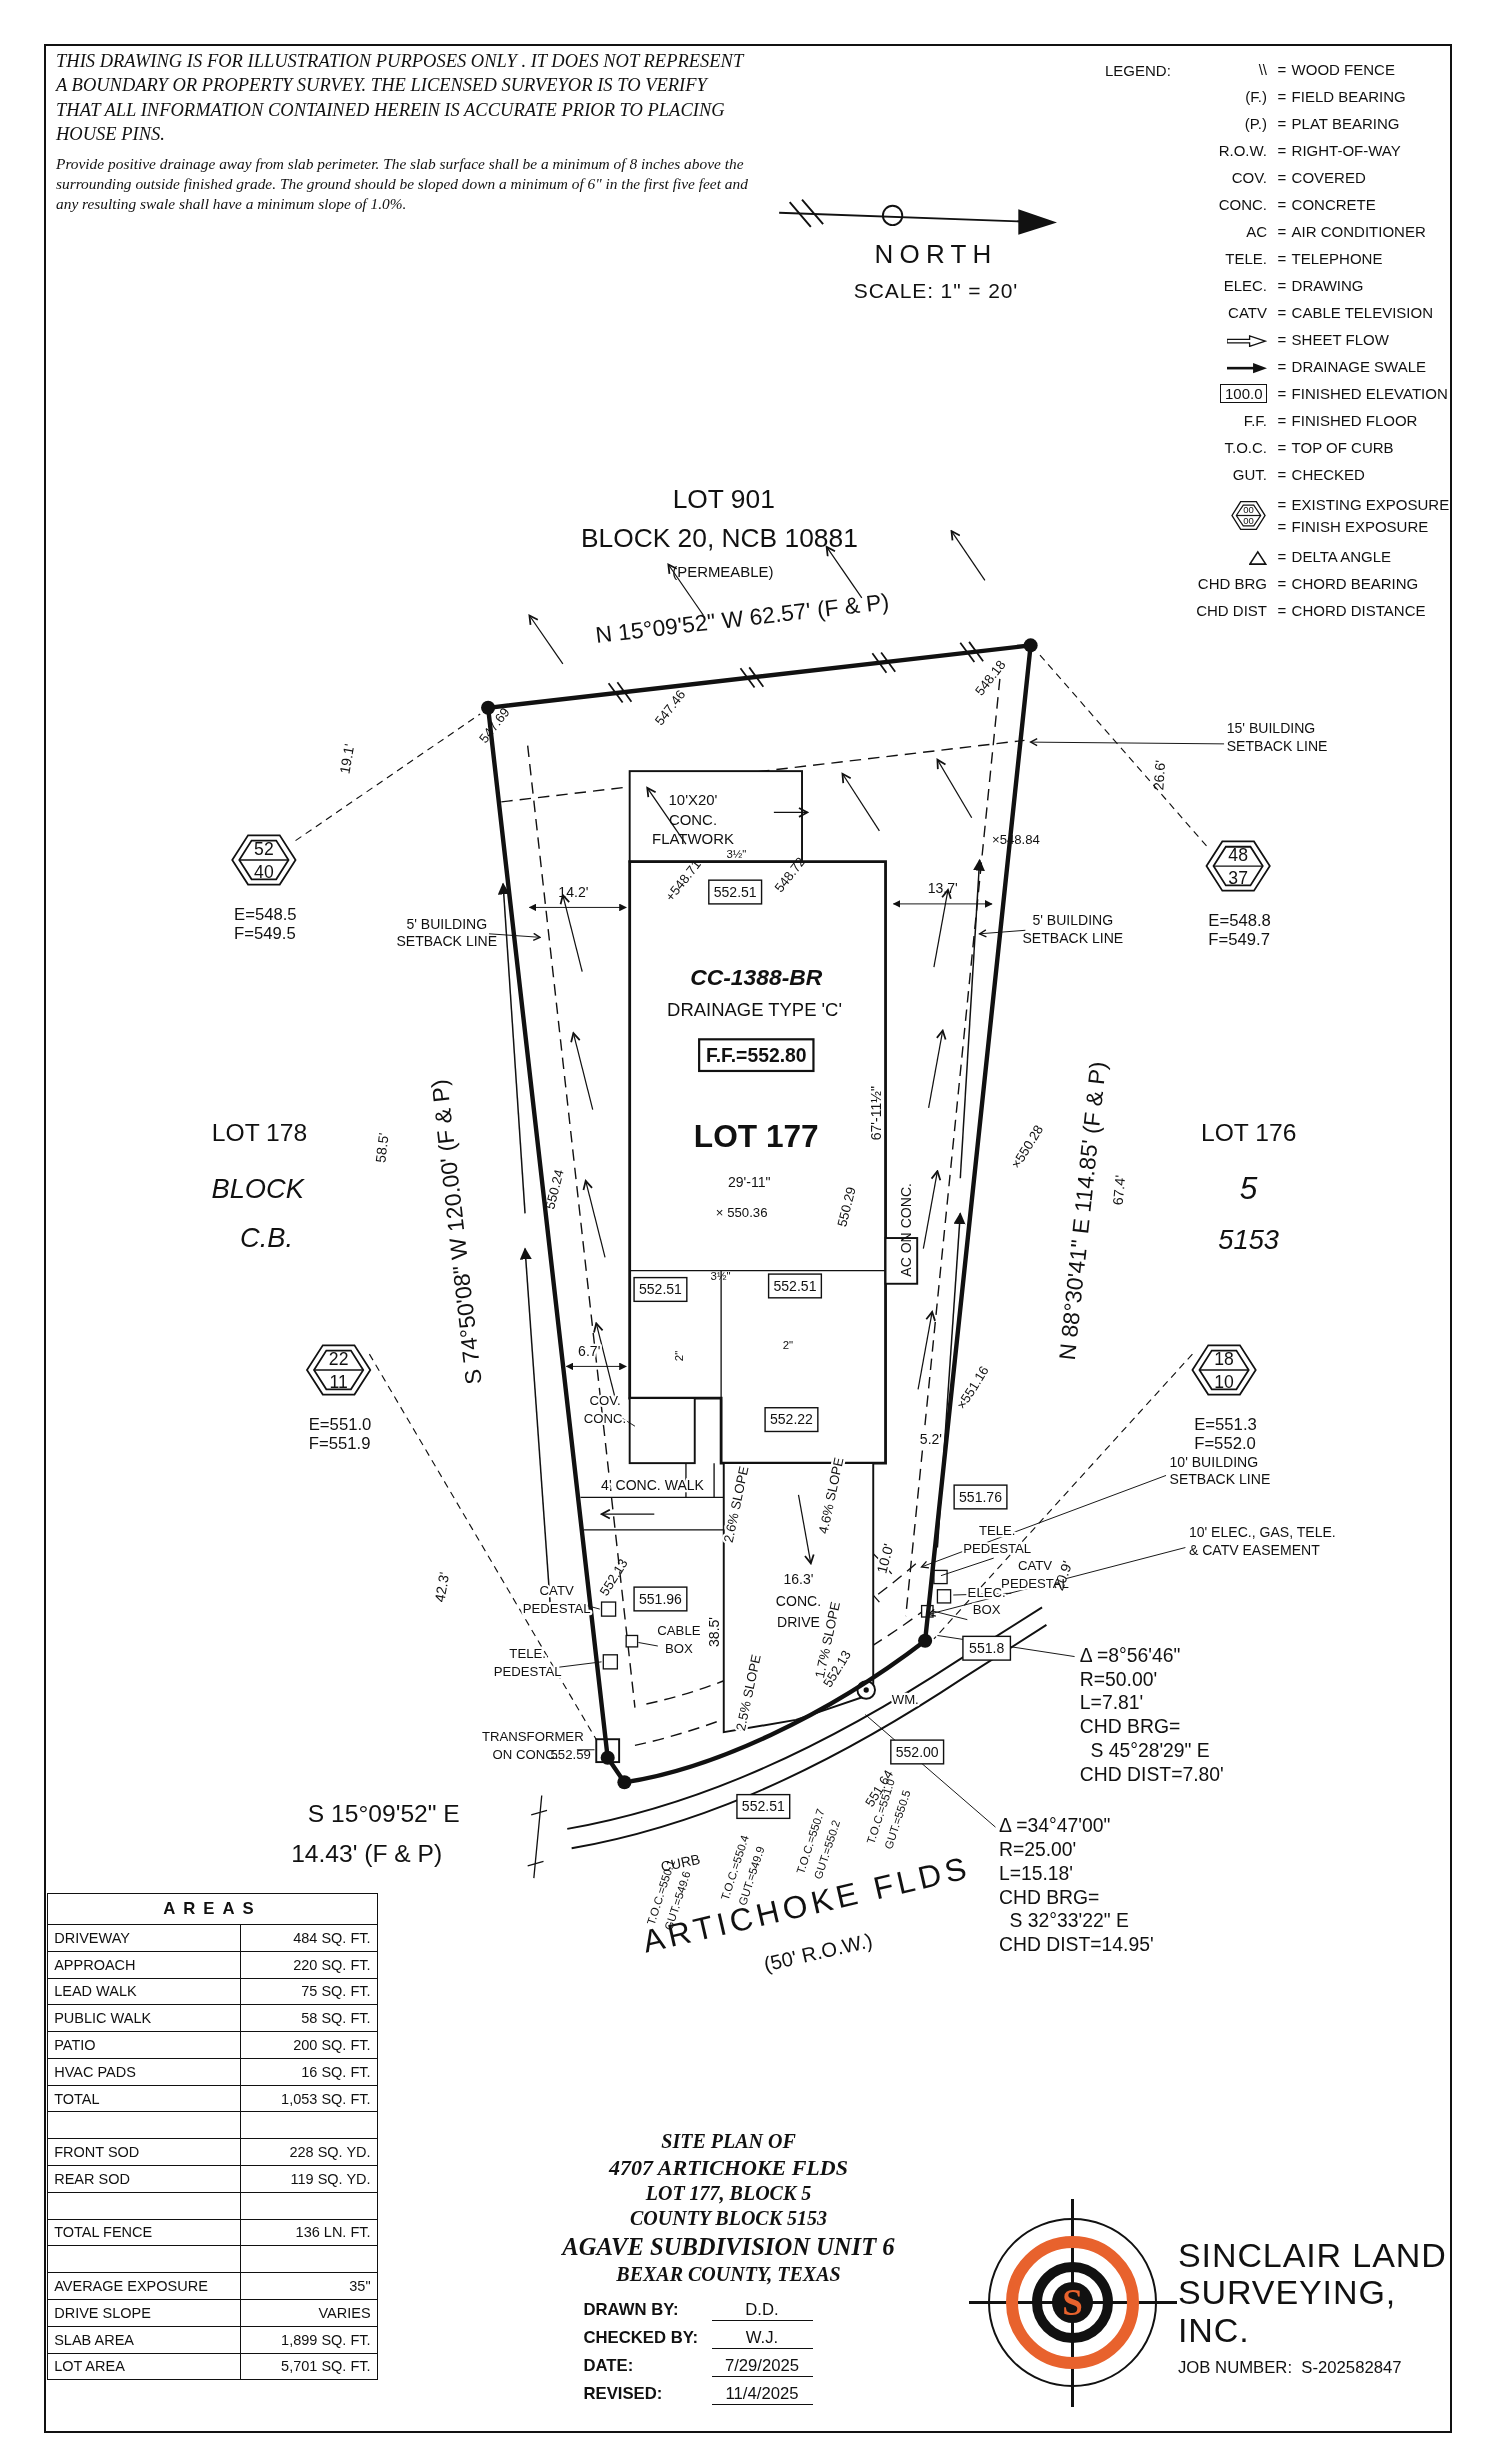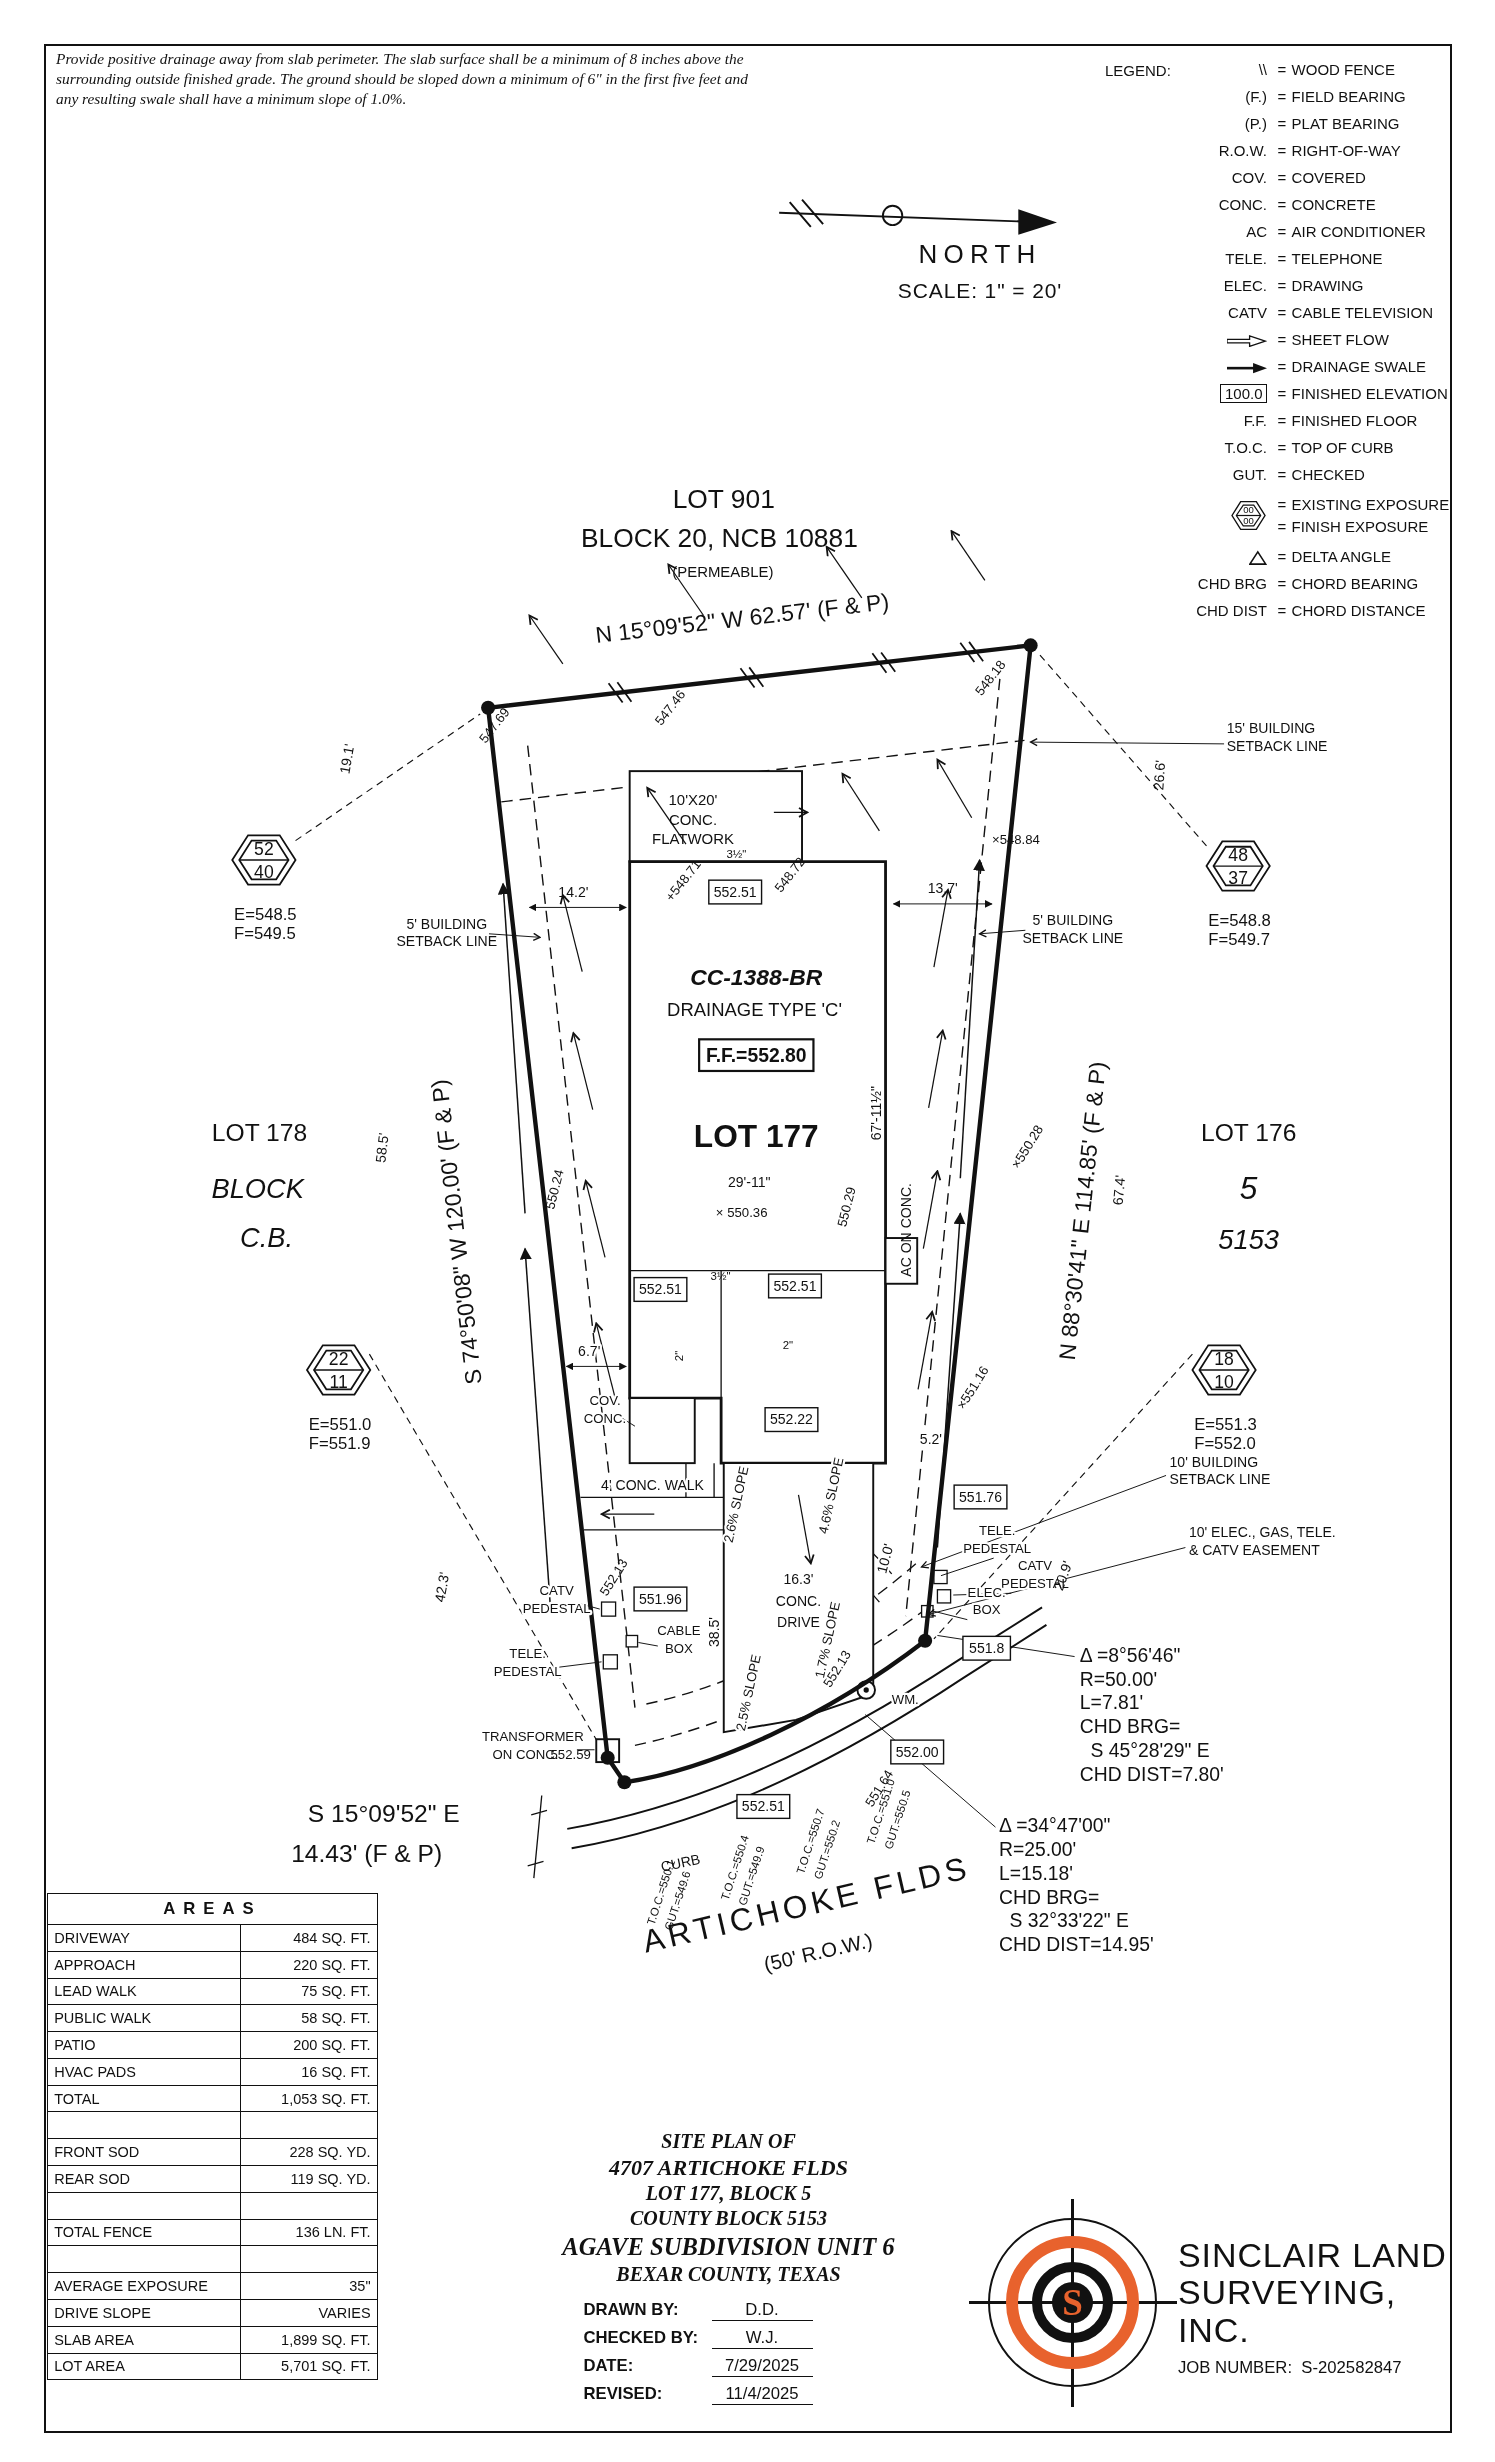--- a/index.html
+++ b/index.html
@@ -7,21 +7,21 @@
          font-family:"Liberation Sans",sans-serif;overflow:hidden;}
   .border-rect{position:absolute;left:44px;top:44px;width:1404px;height:2385px;
          border:2.6px solid #111;}
   
   .disclaimer{position:absolute;left:56px;top:49px;width:695px;}
   .disclaimer .p1{font-family:"Liberation Serif",serif;font-style:italic;font-size:18.5px;
          line-height:1.32;margin:0 0 7px 0;}
   .disclaimer .p2{font-family:"Liberation Serif",serif;font-style:italic;font-size:15.4px;
          line-height:1.3;margin:0;}
   
-  .north{position:absolute;left:848px;top:239px;width:264px;text-align:center;}
+  .north{position:absolute;left:804px;top:239px;width:264px;text-align:center;}
   .north-word{font-size:26px;letter-spacing:6.2px;}
   .north-scale{font-size:21px;margin-top:8.8px;letter-spacing:0.9px;}
   
   .legend{position:absolute;left:1105px;top:56px;width:369px;font-size:15px;}
   .legend-title{position:absolute;left:0;top:6.2px;}
   .legend-rows{margin-left:76px;}
   .lrow{display:flex;align-items:center;height:27px;}
   .lrow-double{height:55px;}
   .lsym{width:86px;text-align:right;padding-right:5.3px;flex:none;white-space:nowrap;}
   .lsym.boxed span{border:1.8px solid #111;padding:0 3.5px;}
@@ -402,20 +402,21 @@
       <text x="777" y="1548" font-size="13" transform="rotate(-90 777 1548)">2"</text>
       <text x="890" y="1534" font-size="13">2"</text>
       <text class="tm halo" x="842" y="1712" font-size="15" transform="rotate(-78 842 1712)">2.6% SLOPE</text>
       <text class="tm halo" x="950" y="1702" font-size="15" transform="rotate(-78 950 1702)">4.6% SLOPE</text>
       <text class="tm halo" x="856" y="1926" font-size="15" transform="rotate(-78 856 1926)">2.5% SLOPE</text>
       <text class="tm halo" x="946" y="1866" font-size="15" transform="rotate(-78 946 1866)">1.7% SLOPE</text>
     </g>
   </svg>
 
   <div class="disclaimer">
+    <p class="p1">THIS DRAWING IS FOR ILLUSTRATION PURPOSES ONLY . IT DOES NOT REPRESENT A BOUNDARY OR PROPERTY SURVEY. THE LICENSED SURVEYOR IS TO VERIFY THAT ALL INFORMATION CONTAINED HEREIN IS ACCURATE PRIOR TO PLACING HOUSE PINS.</p>
     <p class="p2">Provide positive drainage away from slab perimeter. The slab surface shall be a minimum of 8 inches above the surrounding outside finished grade. The ground should be sloped down a minimum of 6" in the first five feet and any resulting swale shall have a minimum slope of 1.0%.</p>
   </div>
 
   <div class="north">
     <div class="north-word">NORTH</div>
     <div class="north-scale">SCALE:  1" = 20'</div>
   </div>
 
   <div class="legend">
     <div class="legend-title">LEGEND:</div>

